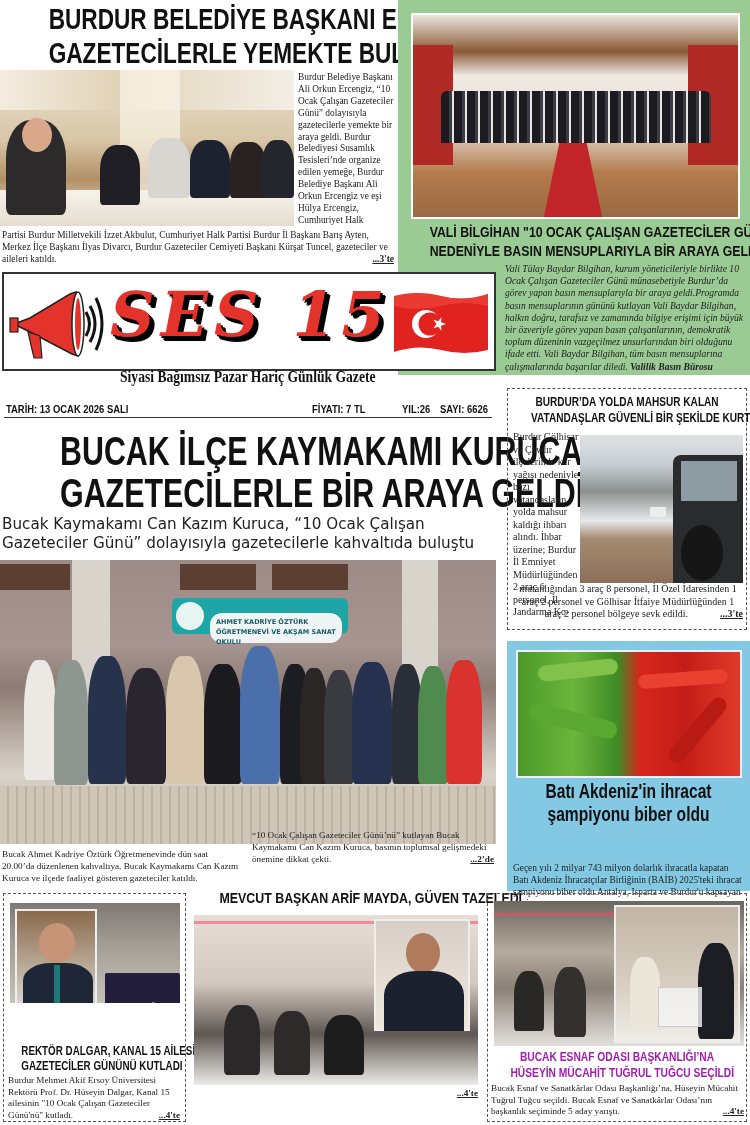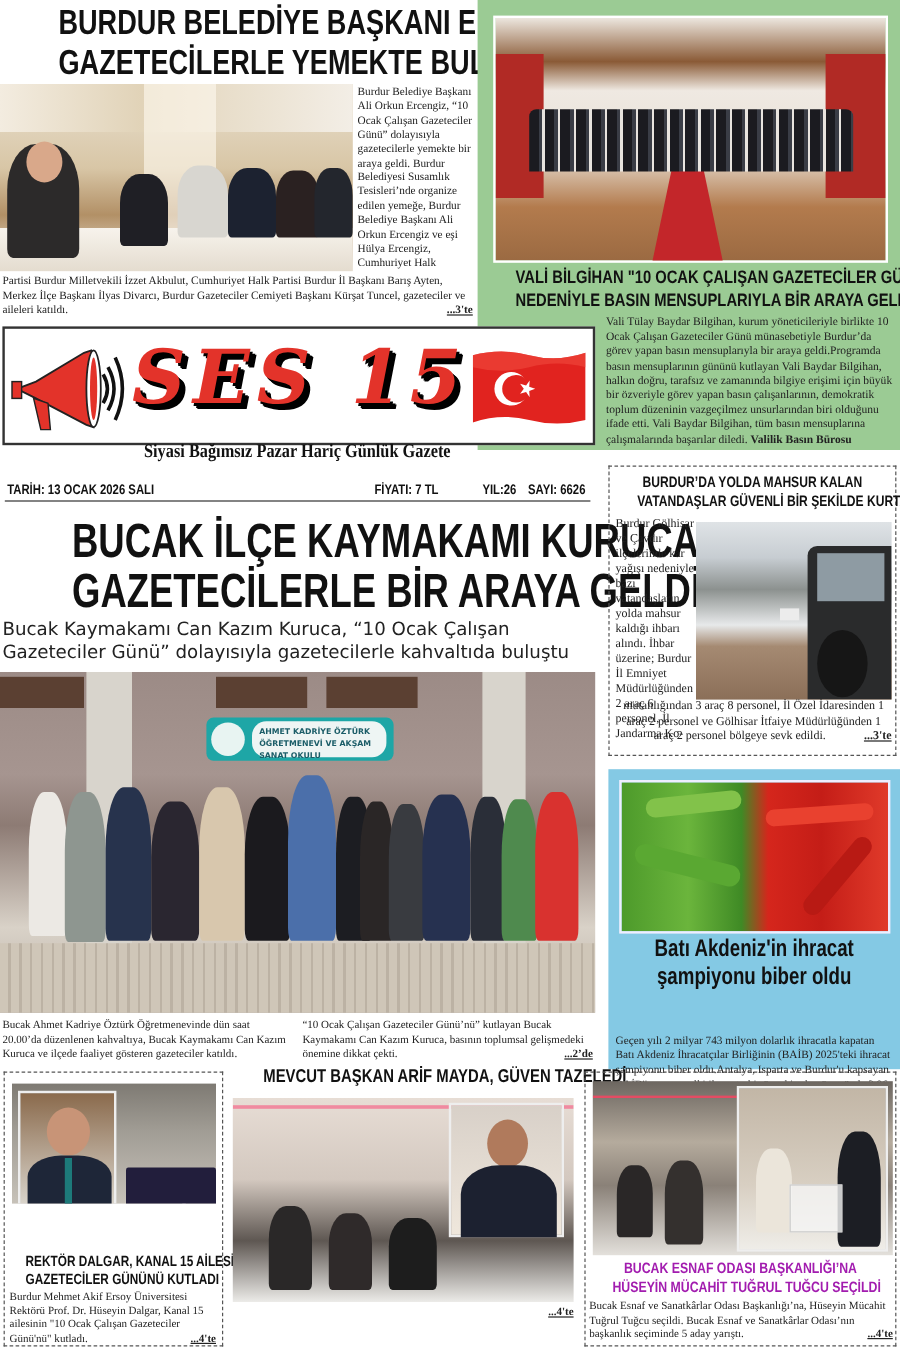--- a/index.html
+++ b/index.html
@@ -15,41 +15,41 @@
 
   
   #h1 { left: 6px; top: 2px; width: 388px; text-align: center; font-size: 29px; line-height: 34px; font-family: "Liberation Sans", sans-serif; font-weight: bold; color: #111; transform: scaleX(0.78); transform-origin: center top; white-space: nowrap; }
   #h1 div { white-space: nowrap; }
 
   
   #green { left: 398px; top: 0; width: 352px; height: 375px; background: #9bcb94; }
   #green-photo { left: 411px; top: 13px; width: 329px; height: 206px; border: 2px solid #fff; }
   #green-title { left: 398px; top: 222px; width: 352px; text-align: center; font-family: "Liberation Sans", sans-serif; font-weight: bold; font-size: 15px; line-height: 19px; color: #111; }
   #green-title div { transform: scaleX(0.82); white-space: nowrap; }
-  #green-text { left: 505px; top: 263px; width: 240px; font-size: 9.6px; line-height: 12.2px; }
+  #green-text { left: 505px; top: 263px; width: 240px; font-size: 9.6px; line-height: 12.2px; font-style: italic; }
 
   
   #mast { left: 2px; top: 272px; width: 494px; height: 99px; border: 2px solid #333; background: #fff; }
   #ses { left: 110px; top: 278px; font-family: "DejaVu Serif", serif; font-weight: bold; font-style: italic; font-size: 62px; color: #e3332a; letter-spacing: 6px; text-shadow: 2px 2px 0 #000, 4px 4px 0 #000, 5px 5px 0 #000; }
   #slogan { left: 120px; top: 368px; font-family: "Liberation Serif", serif; font-weight: bold; font-size: 16px; color: #111; transform: scaleX(0.85); transform-origin: left top; white-space: nowrap; }
   #megaphone { left: 8px; top: 284px; width: 100px; height: 80px; }
   #flag { left: 394px; top: 290px; width: 94px; height: 66px; }
 
   
   #datebar { left: 4px; top: 402px; width: 488px; height: 16px; border-bottom: 1.5px solid #333; font-family: "Liberation Sans", sans-serif; font-weight: bold; font-size: 11.5px; color: #111; }
   #datebar span { position: absolute; top: 1px; white-space: nowrap; transform: scaleX(0.82); transform-origin: left top; }
 
   
   #main-h { left: 0; top: 430px; width: 500px; text-align: center; font-family: "Liberation Sans", sans-serif; font-weight: bold; font-size: 40px; line-height: 42px; color: #111; }
   #main-h div { transform: scaleX(0.76); white-space: nowrap; }
   #main-sub { left: 2px; top: 515px; width: 496px; font-family: "DejaVu Sans", sans-serif; font-size: 15.2px; line-height: 19px; color: #222; }
 
   #main-photo { left: 0; top: 560px; width: 496px; height: 284px; }
   #main-cap1 { left: 2px; top: 848px; width: 240px; font-size: 9.2px; line-height: 12px; }
-  #main-cap2 { left: 252px; top: 848px; width: 242px; font-size: 9.2px; line-height: 12px; }
+  #main-cap2 { left: 252px; top: 829px; width: 242px; font-size: 9.2px; line-height: 12px; }
 
   
   #snow { left: 507px; top: 388px; width: 240px; height: 242px; border: 1.5px dashed #555; }
   #snow-title { left: 507px; top: 394px; width: 240px; text-align: center; font-family: "Liberation Sans", sans-serif; font-weight: bold; font-size: 12.6px; line-height: 16px; color: #111; }
   #snow-title div { transform: scaleX(0.8); white-space: nowrap; }
   #snow-text1 { left: 513px; top: 431px; width: 66px; font-size: 10px; line-height: 12.5px; }
   #snow-photo { left: 580px; top: 435px; width: 163px; height: 148px; }
   #snow-text2 { left: 513px; top: 583px; width: 230px; font-size: 10px; line-height: 12.5px; text-align: center; }
 
   
@@ -158,21 +158,21 @@
   <div>GAZETECİLERLE BİR ARAYA GELDİ</div>
 </div>
 <div id="main-sub" class="abs">Bucak Kaymakamı Can Kazım Kuruca, “10 Ocak Çalışan Gazeteciler Günü” dolayısıyla gazetecilerle kahvaltıda buluştu</div>
 
 <div id="main-photo" class="photo" style="background:linear-gradient(180deg,#9c8b86 0%,#a69590 30%,#8d7b74 45%,#d9d2c8 75%,#b8afa3 100%);">
   <div style="position:absolute;left:72px;top:0;width:38px;height:240px;background:#d8d4cc;"></div>
   <div style="position:absolute;left:402px;top:0;width:36px;height:240px;background:#d8d4cc;"></div>
   <div style="position:absolute;left:0;top:4px;width:70px;height:26px;background:#5b4032;"></div>
   <div style="position:absolute;left:180px;top:4px;width:76px;height:26px;background:#5b4032;"></div>
   <div style="position:absolute;left:272px;top:4px;width:76px;height:26px;background:#5b4032;"></div>
-  <div style="position:absolute;left:172px;top:38px;width:156px;height:36px;background:#1ea6a6;border-radius:6px;padding:3px 6px 0 38px;">
+  <div style="position:absolute;left:172px;top:38px;width:176px;height:36px;background:#1ea6a6;border-radius:6px;padding:15px 6px 0 38px;">
     <div style="position:absolute;left:4px;top:4px;width:28px;height:28px;border-radius:50%;background:#e8f4f2;"></div>
     <div style="background:#eef5f4;border-radius:12px;height:30px;margin:0;padding:4px 6px;font-family:'DejaVu Sans',sans-serif;font-weight:bold;font-size:6.5px;line-height:10px;color:#1b5d68;">
       <div>AHMET KADRİYE ÖZTÜRK</div>
       <div>ÖĞRETMENEVİ VE AKŞAM SANAT OKULU</div>
     </div>
   </div>
   <div style="position:absolute;left:0;top:226px;width:100%;height:58px;background:repeating-linear-gradient(90deg,#cfc6b8 0 7px,#bcb2a4 7px 9px);"></div>
 
   <div class="fig" style="left:24px;top:100px;width:32px;height:120px;background:#ece9e4;"></div>
   <div class="fig" style="left:54px;top:100px;width:34px;height:125px;background:#8e9690;"></div>

